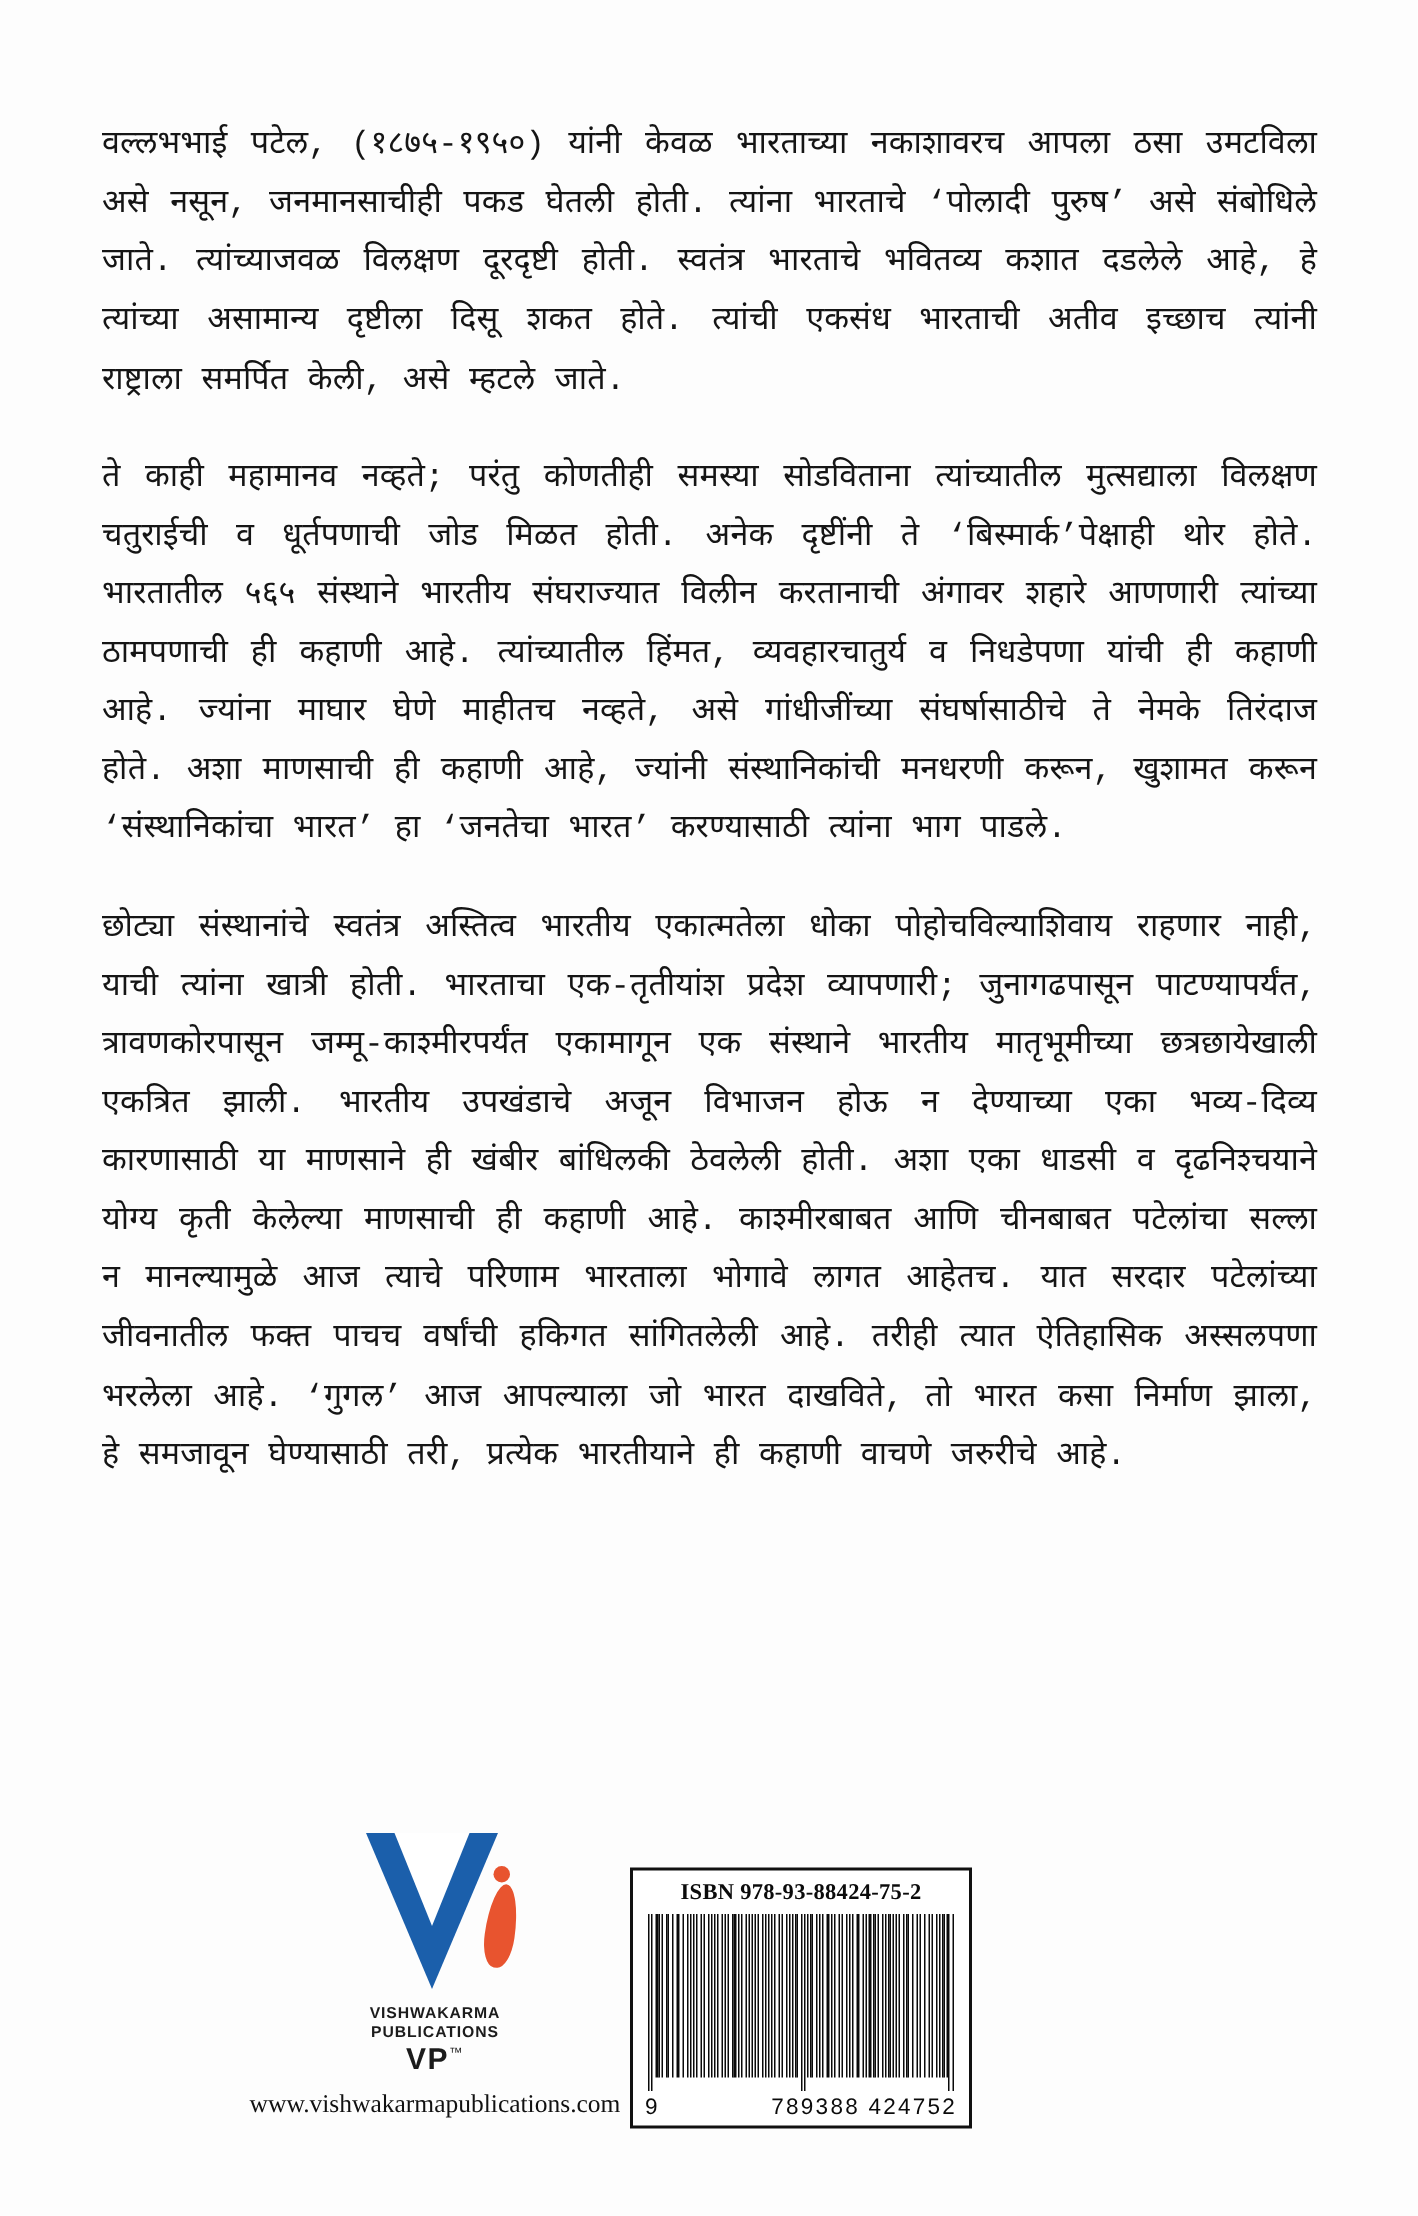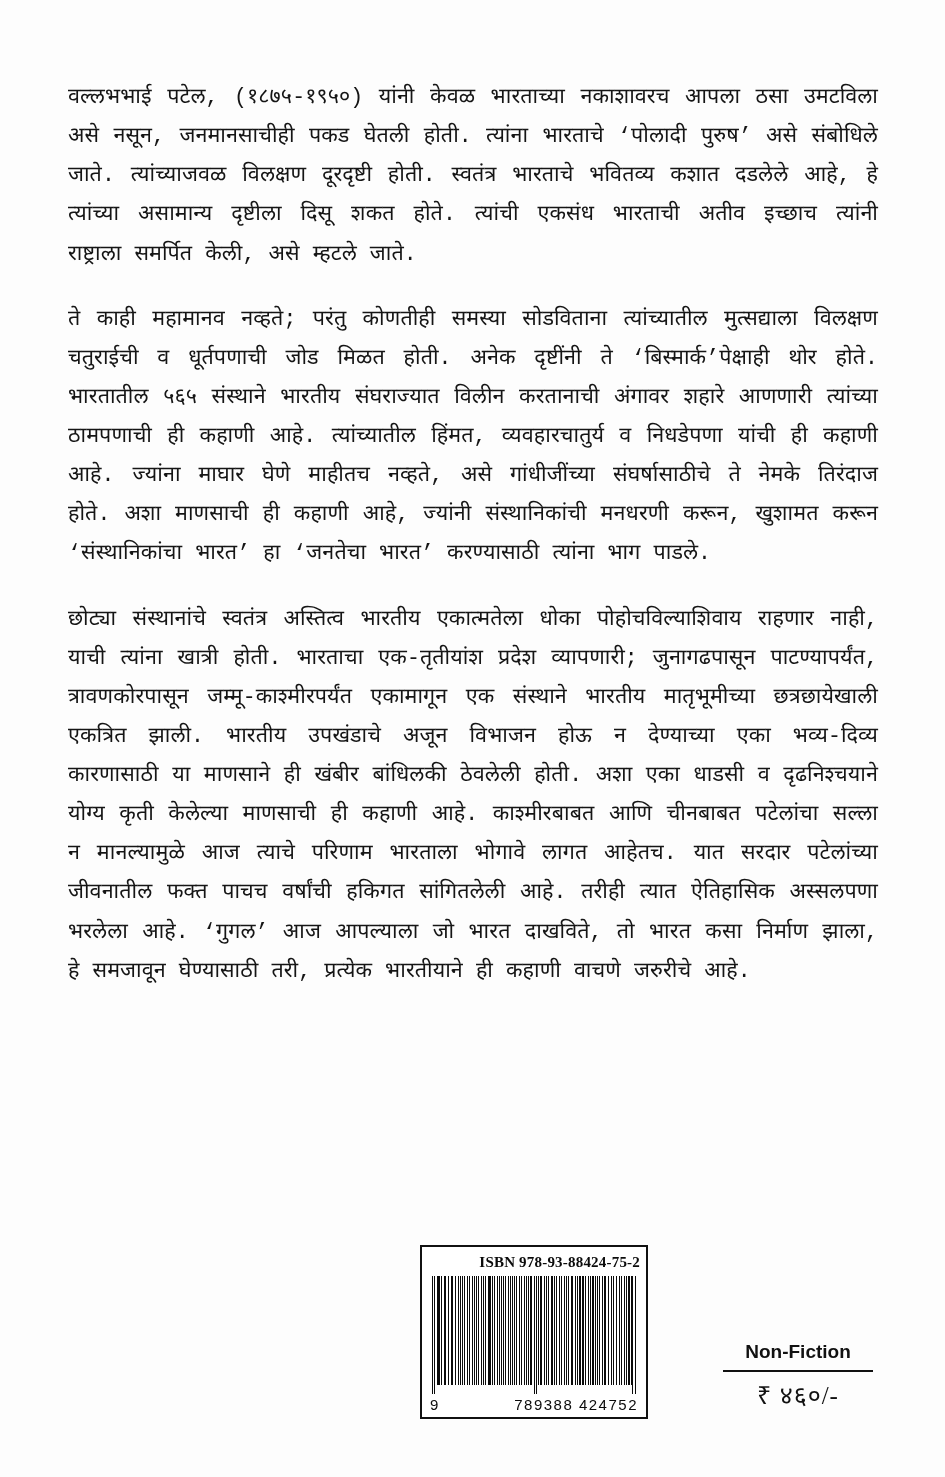--- a/index.html
+++ b/index.html
@@ -142,21 +142,21 @@
     position: absolute;
     left: 420px;
     bottom: 0;
     width: 228px;
     border: 2px solid #111;
     background: #fff;
     padding: 4px 6px 4px 6px;
     box-sizing: border-box;
   }
   .isbn-line {
-    text-align: right;
+    text-align: center;
     font-family: "Liberation Serif", serif;
     font-weight: bold;
     font-size: 15px;
     letter-spacing: 0.2px;
     padding: 3px 0 5px 0;
     color: #0b0b0b;
   }
   .bars {
     height: 118px;
     display: flex;
@@ -211,20 +211,34 @@
 <div class="page">
 
   <div class="content">
     <p class="body-para">वल्लभभाई पटेल, (१८७५-१९५०) यांनी केवळ भारताच्या नकाशावरच आपला ठसा उमटविला असे नसून, जनमानसाचीही पकड घेतली होती. त्यांना भारताचे ‘पोलादी पुरुष’ असे संबोधिले जाते. त्यांच्याजवळ विलक्षण दूरदृष्टी होती. स्वतंत्र भारताचे भवितव्य कशात दडलेले आहे, हे त्यांच्या असामान्य दृष्टीला दिसू शकत होते. त्यांची एकसंध भारताची अतीव इच्छाच त्यांनी राष्ट्राला समर्पित केली, असे म्हटले जाते.</p>
     <p class="body-para">ते काही महामानव नव्हते; परंतु कोणतीही समस्या सोडविताना त्यांच्यातील मुत्सद्याला विलक्षण चतुराईची व धूर्तपणाची जोड मिळत होती. अनेक दृष्टींनी ते ‘बिस्मार्क’पेक्षाही थोर होते. भारतातील ५६५ संस्थाने भारतीय संघराज्यात विलीन करतानाची अंगावर शहारे आणणारी त्यांच्या ठामपणाची ही कहाणी आहे. त्यांच्यातील हिंमत, व्यवहारचातुर्य व निधडेपणा यांची ही कहाणी आहे. ज्यांना माघार घेणे माहीतच नव्हते, असे गांधीजींच्या संघर्षासाठीचे ते नेमके तिरंदाज होते. अशा माणसाची ही कहाणी आहे, ज्यांनी संस्थानिकांची मनधरणी करून, खुशामत करून ‘संस्थानिकांचा भारत’ हा ‘जनतेचा भारत’ करण्यासाठी त्यांना भाग पाडले.</p>
     <p class="body-para">छोट्या संस्थानांचे स्वतंत्र अस्तित्व भारतीय एकात्मतेला धोका पोहोचविल्याशिवाय राहणार नाही, याची त्यांना खात्री होती. भारताचा एक-तृतीयांश प्रदेश व्यापणारी; जुनागढपासून पाटण्यापर्यंत, त्रावणकोरपासून जम्मू-काश्मीरपर्यंत एकामागून एक संस्थाने भारतीय मातृभूमीच्या छत्रछायेखाली एकत्रित झाली. भारतीय उपखंडाचे अजून विभाजन होऊ न देण्याच्या एका भव्य-दिव्य कारणासाठी या माणसाने ही खंबीर बांधिलकी ठेवलेली होती. अशा एका धाडसी व दृढनिश्चयाने योग्य कृती केलेल्या माणसाची ही कहाणी आहे. काश्मीरबाबत आणि चीनबाबत पटेलांचा सल्ला न मानल्यामुळे आज त्याचे परिणाम भारताला भोगावे लागत आहेतच. यात सरदार पटेलांच्या जीवनातील फक्त पाचच वर्षांची हकिगत सांगितलेली आहे. तरीही त्यात ऐतिहासिक अस्सलपणा भरलेला आहे. ‘गुगल’ आज आपल्याला जो भारत दाखविते, तो भारत कसा निर्माण झाला, हे समजावून घेण्यासाठी तरी, प्रत्येक भारतीयाने ही कहाणी वाचणे जरुरीचे आहे.</p>
   </div>
 
   <div class="footer">
 
+    <div class="publisher">
+      <div class="logo-mark">
+        <div class="logo-v"></div>
+        <div class="logo-v-inner"></div>
+        <div class="logo-flame"></div>
+        <div class="logo-flame-dot"></div>
+      </div>
+      <div class="pub-name">VISHWAKARMA</div>
+      <div class="pub-name">PUBLICATIONS</div>
+      <div class="pub-abbr">
+        <span>VP</span><span class="pub-tm">™</span>
+      </div>
+      <div class="pub-url">www.vishwakarmapublications.com</div>
+    </div>
 
     <div class="barcode-box">
       <div class="isbn-line">ISBN 978-93-88424-75-2</div>
       <div class="bars">
           <span style="width: 1px; margin-right: 2px; height: 100%;"></span>
           <span style="width: 1px; margin-right: 2px; height: 100%;"></span>
           <span style="width: 1px; margin-right: 1px; height: 92%; align-self: flex-start;"></span>
           <span style="width: 2px; margin-right: 1px; height: 92%; align-self: flex-start;"></span>
           <span style="width: 3px; margin-right: 1px; height: 92%; align-self: flex-start;"></span>
           <span style="width: 3px; margin-right: 2px; height: 92%; align-self: flex-start;"></span>
@@ -318,20 +332,15 @@
           <span style="width: 1px; margin-right: 1px; height: 92%; align-self: flex-start;"></span>
           <span style="width: 3px; margin-right: 2px; height: 100%;"></span>
           <span style="width: 2px; margin-right: 1px; height: 100%;"></span>
         </div>
       <div class="barcode-digits">
         <span>9</span>
         <span>789388 424752</span>
       </div>
     </div>
 
-    <div class="price-box">
-      <div class="nonfiction">Non-Fiction</div>
-      <div class="price-rule"></div>
-      <div class="price">₹ ४६०/-</div>
-    </div>
 
   </div>
 </div>
 
 </body></html>

